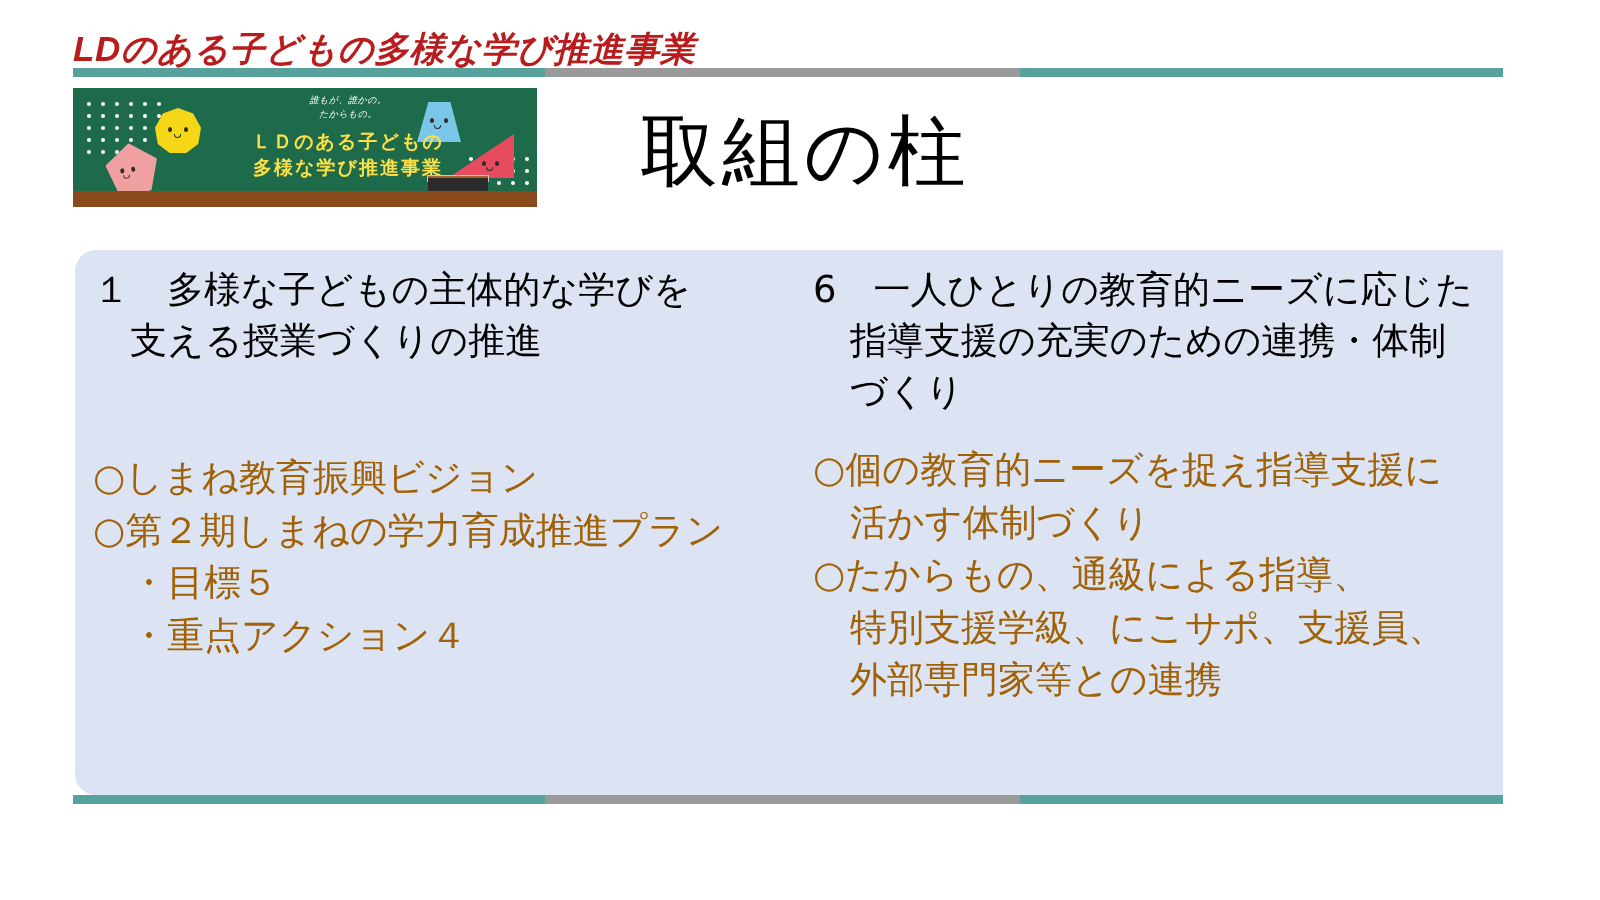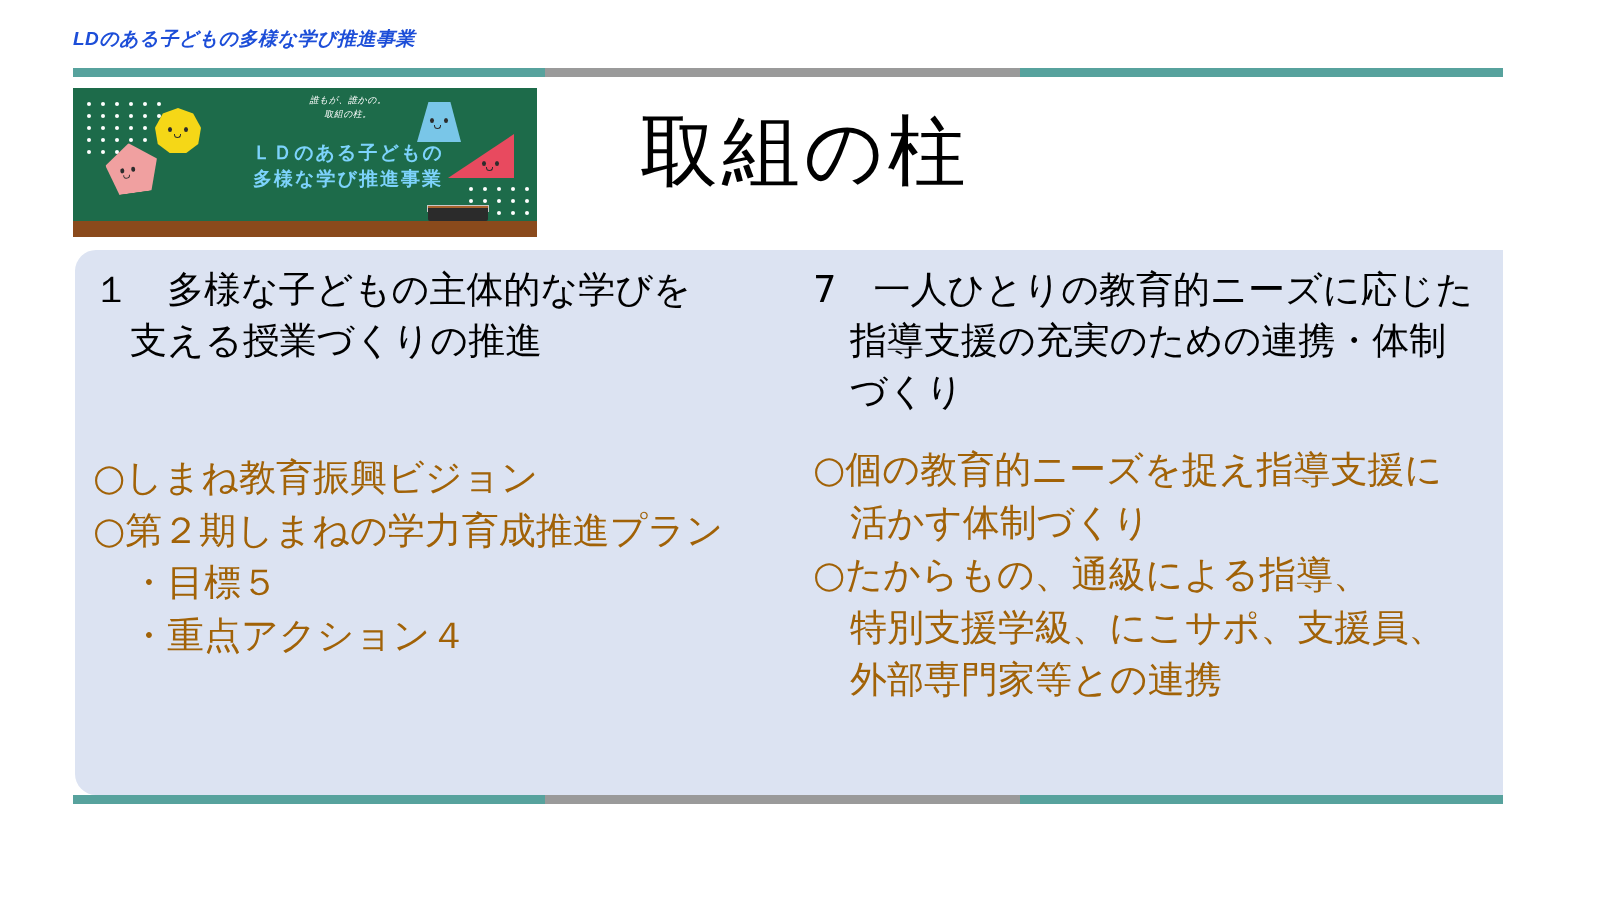--- a/index.html
+++ b/index.html
@@ -7,38 +7,38 @@
     width:1600px; height:900px;
     background:#ffffff;
     font-family:"Liberation Sans", sans-serif;
     overflow:hidden;
   }
   .slide { position:relative; width:1600px; height:900px; background:#ffffff; }
 
   
   .eyebrow {
     position:absolute; left:73px; top:26px;
-    font-size:19px; font-style:italic; font-weight:700;
-    color:#1d4ed8; letter-spacing:0.5px; white-space:nowrap;
+    font-size:35px; font-style:italic; font-weight:700;
+    color:#b91c1c; letter-spacing:0.5px; white-space:nowrap;
     font-family:"Liberation Sans", sans-serif;
   }
 
   
   .bar { position:absolute; height:9px; }
   .bar-top    { top:68px; }
   .bar-bottom { top:795px; }
   .seg { position:absolute; top:0; height:9px; }
   .seg-teal-a { left:73px;   width:472px; background:#57a29d; }
   .seg-gray   { left:545px;  width:475px; background:#9a9a9a; }
   .seg-teal-b { left:1020px; width:483px; background:#57a29d; }
 
   
   .logo {
     position:absolute; left:73px; top:88px;
-    width:464px; height:149px;
+    width:464px; height:119px;
     background:#1d6b4a; overflow:hidden;
   }
   .logo-wood {
     position:absolute; left:0; bottom:0; width:100%; height:16px;
     background:#8a4a1c;
   }
   .logo-tray {
     position:absolute; left:355px; bottom:16px; width:60px; height:13px;
     background:#2b2b2b; border-radius:0 0 2px 2px;
   }
@@ -100,22 +100,22 @@
   .sh-red .eye-r { left:47px; top:27px; }
   .sh-red .mouth { left:38px; top:33px; }
 
   .logo-tag {
     position:absolute; left:185px; top:6px; width:180px;
     color:#ffffff; font-size:9px; line-height:1.5;
     font-family:"Liberation Serif", serif; font-style:italic;
     text-align:center; letter-spacing:0.5px;
   }
   .logo-title {
-    position:absolute; left:150px; top:52px; width:250px;
-    color:#7dd3fc; font-weight:700; text-align:center;
+    position:absolute; left:150px; top:41px; width:250px;
+    color:#fde047; font-weight:700; text-align:center;
     line-height:1.35; letter-spacing:2px;
     font-family:"DejaVu Sans", sans-serif;
   }
   .logo-title .l1 { font-size:19px; display:block; }
   .logo-title .l2 { font-size:19px; display:block; }
 
   
   .title {
     position:absolute; left:640px; top:100px;
     font-size:78px; color:#000000; letter-spacing:4px;
@@ -232,21 +232,21 @@
     <div class="shape sh-red">
       <div class="face">
         <span class="eye eye-l"></span>
         <span class="eye eye-r"></span>
         <span class="mouth"></span>
       </div>
     </div>
 
     <div class="logo-tag">
       <div>誰もが、誰かの。</div>
-      <div>取組の柱。</div>
+      <div>たからもの。</div>
     </div>
 
     <div class="logo-title">
       <span class="l1">ＬＤのある子どもの</span>
       <span class="l2">多様な学び推進事業</span>
     </div>
 
     <div class="logo-tray-top"></div>
     <div class="logo-tray"></div>
     <div class="logo-wood"></div>
@@ -257,21 +257,21 @@
   <div class="panel panel-left">
     <div class="panel-heading">１　多様な子どもの主体的な学びを
 　支える授業づくりの推進</div>
     <div class="panel-body">○しまね教育振興ビジョン
 ○第２期しまねの学力育成推進プラン
 　・目標５
 　・重点アクション４</div>
   </div>
 
   <div class="panel panel-right">
-    <div class="panel-heading">7　一人ひとりの教育的ニーズに応じた
+    <div class="panel-heading">6　一人ひとりの教育的ニーズに応じた
 　指導支援の充実のための連携・体制
 　づくり</div>
     <div class="panel-body">○個の教育的ニーズを捉え指導支援に
 　活かす体制づくり
 ○たからもの、通級による指導、
 　特別支援学級、にこサポ、支援員、
 　外部専門家等との連携</div>
   </div>
 
   <div class="bar bar-bottom">

